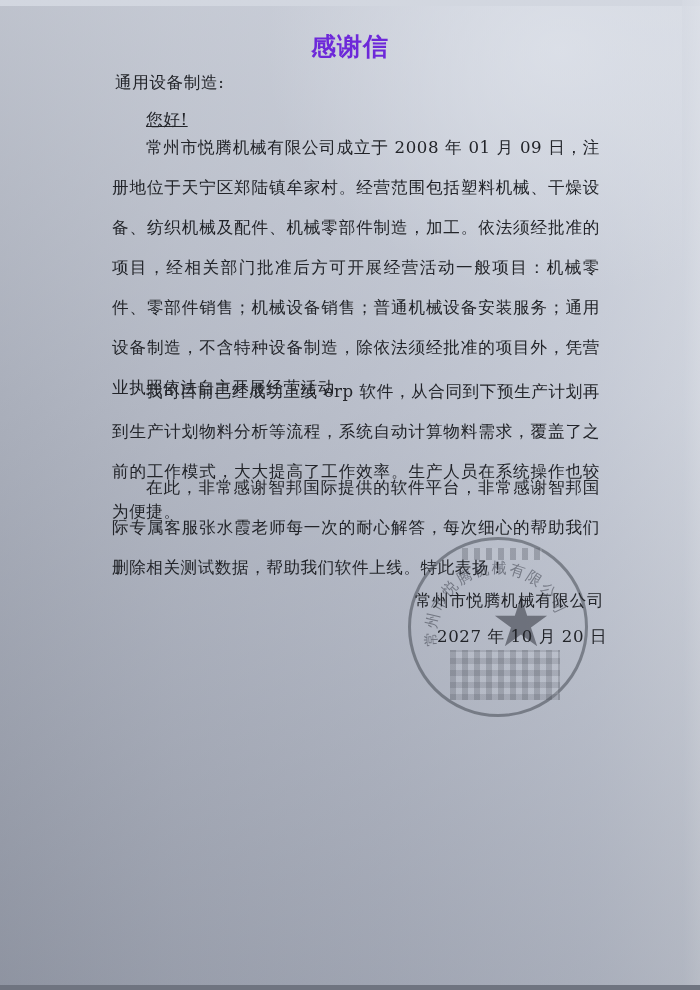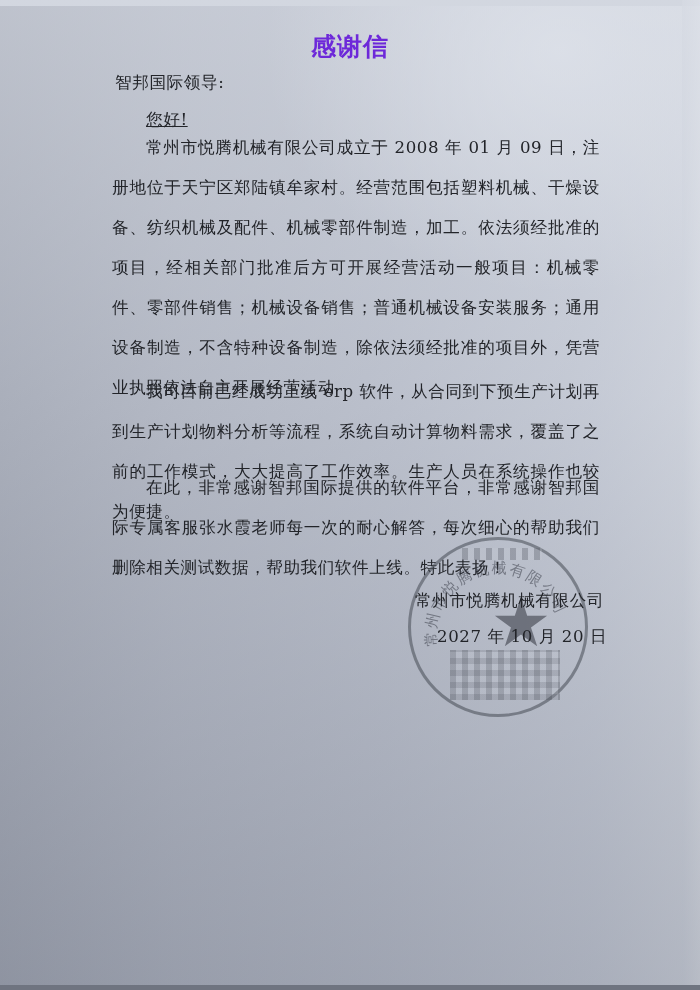--- a/index.html
+++ b/index.html
@@ -61,21 +61,21 @@
 </head>
 <body>
 
 <div class="top-strip"></div>
 <div class="right-edge"></div>
 <div class="shade"></div>
 
 <div class="page">
   <div class="title">感谢信</div>
 
-  <div class="line salutation">智邦国际领导:</div>
+  <div class="line salutation">通用设备制造:</div>
   <div class="line greeting">您好!</div>
 
   <div class="para p1">
     <p class="indent">常州市悦腾机械有限公司成立于 2008 年 01 月 09 日，注册地位于天宁区郑陆镇牟家村。经营范围包括塑料机械、干燥设备、纺织机械及配件、机械零部件制造，加工。依法须经批准的项目，经相关部门批准后方可开展经营活动一般项目：机械零件、零部件销售；机械设备销售；普通机械设备安装服务；通用设备制造，不含特种设备制造，除依法须经批准的项目外，凭营业执照依法自主开展经营活动</p>
   </div>
   <div class="para p2">
     <p class="indent">我司目前已经成功上线 erp 软件，从合同到下预生产计划再到生产计划物料分析等流程，系统自动计算物料需求，覆盖了之前的工作模式，大大提高了工作效率。生产人员在系统操作也较为便捷。</p>
   </div>
   <div class="para p3">
     <p class="indent">在此，非常感谢智邦国际提供的软件平台，非常感谢智邦国际专属客服张水霞老师每一次的耐心解答，每次细心的帮助我们删除相关测试数据，帮助我们软件上线。特此表扬！</p>

